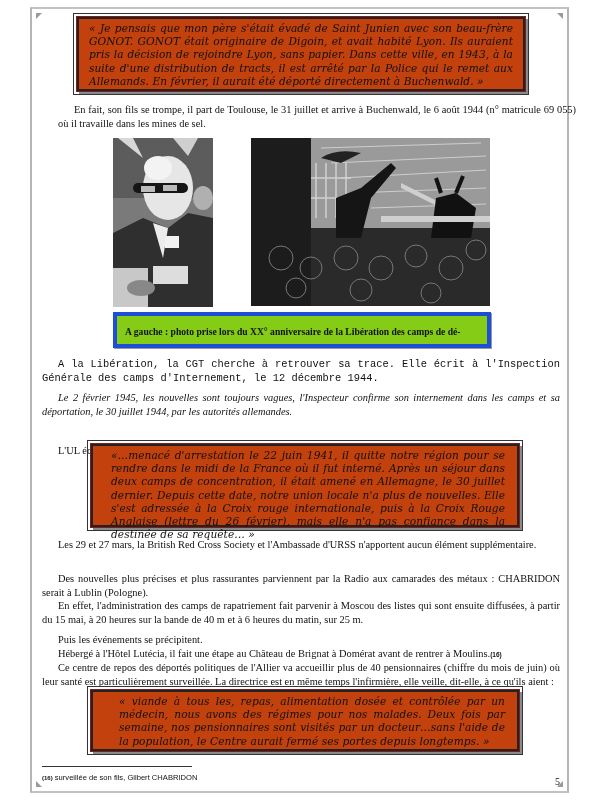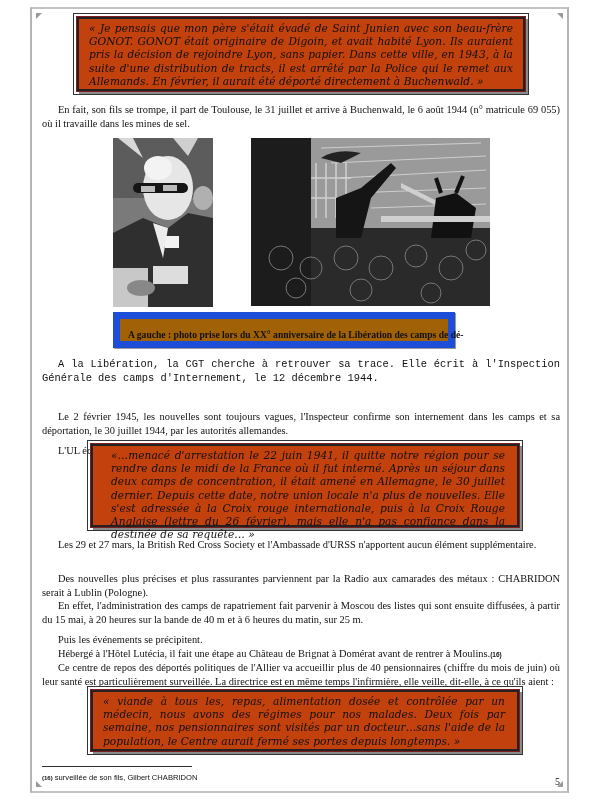--- a/index.html
+++ b/index.html
@@ -21,22 +21,22 @@
   .quote-box .inner { position: absolute; inset: 0; border: 2px solid #222; box-sizing: border-box; }
   .quote-text { position: relative; font-family: "DejaVu Serif", "Liberation Serif", serif;
                 font-style: italic; font-size: 10.6px; line-height: 13.2px; text-align: justify;
                 letter-spacing: 0.05px; color: #111; }
 
   .para { position: absolute; left: 42px; width: 518px; font-size: 10.4px; line-height: 13.5px;
           text-align: justify; color: #111; }
   .para .indent { display: inline-block; width: 16px; }
 
   .photo { position: absolute; overflow: hidden; }
-  .caption-box { position: absolute; left: 113px; top: 312px; width: 342px; height: 36px;
-                 border: 7px solid #1d4ed8; box-shadow: 1px 1px 0 #999; box-sizing: border-box; background: #a16207; }
+  .caption-box { position: absolute; left: 113px; top: 312px; width: 378px; height: 36px;
+                 border: 4px solid #1d4ed8; box-shadow: 1px 1px 0 #999; box-sizing: border-box; background: #84cc16; }
   .caption-text { position: absolute; left: 8px; top: 10px; font-weight: bold; font-size: 9.6px;
                   font-family: "Liberation Serif", serif; white-space: nowrap; }
 
   .footnote-rule { position: absolute; left: 42px; top: 766px; width: 150px; height: 0; border-top: 1px solid #333; }
   .footnote { position: absolute; left: 42px; top: 773px; font-family: "Liberation Sans", sans-serif;
               font-size: 7.6px; color: #111; white-space: nowrap; }
   .footnote .ref { font-size: 6px; font-weight: bold; }
   .page-number { position: absolute; left: 555px; top: 776px; font-size: 10px; font-family: "Liberation Serif", serif; }
   .sup-ref { font-size: 6.5px; font-family: "Liberation Sans", sans-serif; font-weight: bold; vertical-align: baseline; }
 </style>
@@ -48,21 +48,21 @@
   <div class="corner tr"></div>
   <div class="corner bl"></div>
   <div class="corner br"></div>
 </div>
 
 <div class="quote-box" style="left:76px; top:16px; width:450px; height:76px;">
   <div class="inner"></div>
   <div class="quote-text" style="padding:5px 12px 0 12px;">« Je pensais que mon père s'était évadé de Saint Junien avec son beau-frère GONOT. GONOT était originaire de Digoin, et avait habité Lyon. Ils auraient pris la décision de rejoindre Lyon, sans papier. Dans cette ville, en 1943, à la suite d'une distribution de tracts, il est arrêté par la Police qui le remet aux Allemands. En février, il aurait été déporté directement à Buchenwald. »</div>
 </div>
 
-<div class="para" style="top:103px;">
+<div class="para" style="top:103px;margin-left:16px;">
   <span class="indent"></span><span>En fait, son fils se trompe, il part de Toulouse, le 31 juillet et arrive à Buchenwald, le 6 août 1944 (n° matricule 69 055) où il travaille dans les mines de sel.</span>
 </div>
 
 <div class="photo" style="left:113px; top:138px; width:100px; height:169px;">
   <svg width="100" height="169" viewBox="0 0 100 169">
     <rect width="100" height="169" fill="#7a7a7a"></rect>
     <rect x="0" y="0" width="100" height="60" fill="#5c5c5c"></rect>
     <path d="M5 0 L30 20 L20 0 Z" fill="#d8d8d8"></path>
     <path d="M60 0 L75 18 L85 0 Z" fill="#cfcfcf"></path>
     <ellipse cx="55" cy="50" rx="25" ry="32" fill="#e6e6e6"></ellipse>
@@ -121,21 +121,21 @@
   </svg>
 </div>
 
 <div class="caption-box">
   <div class="caption-text">A gauche : photo prise lors du XX° anniversaire de la Libération des camps de dé-</div>
 </div>
 
 <div class="para" style="top:358px;font-family:Liberation Mono, monospace;">
   <span class="indent"></span><span>A la Libération, la CGT cherche à retrouver sa trace. Elle écrit à l'Inspection Générale des camps d'Internement, le 12 décembre 1944.</span>
 </div>
-<div class="para" style="top:410px;">
+<div class="para" style="top:391px;font-style:italic;">
   <span class="indent"></span><span>Le 2 février 1945, les nouvelles sont toujours vagues, l'Inspecteur confirme son internement dans les camps et sa déportation, le 30 juillet 1944, par les autorités allemandes.</span>
 </div>
 <div class="para" style="top:444px;">
   <span class="indent"></span><span>L'UL écrit à l'Ambassade d'URSS, le 23 mars 1945</span>
 </div>
 
 <div class="quote-box" style="left:90px; top:443px; width:430px; height:85px;">
   <div class="inner"></div>
   <div class="quote-text" style="padding:5px 14px 0 20px;">«…menacé d'arrestation le 22 juin 1941, il quitte notre région pour se rendre dans le midi de la France où il fut interné. Après un séjour dans deux camps de concentration, il était amené en Allemagne, le 30 juillet dernier. Depuis cette date, notre union locale n'a plus de nouvelles. Elle s'est adressée à la Croix rouge internationale, puis à la Croix Rouge Anglaise (lettre du 26 février), mais elle n'a pas confiance dans la destinée de sa requête… »</div>
 </div>
@@ -154,20 +154,20 @@
 </div>
 <div class="para" style="top:647px;">
   <span class="indent"></span><span>Hébergé à l'Hôtel Lutécia, il fait une étape au Château de Brignat à Domérat avant de rentrer à Moulins.</span><span class="sup-ref">(16)</span>
 </div>
 <div class="para" style="top:661px;">
   <span class="indent"></span><span>Ce centre de repos des déportés politiques de l'Allier va accueillir plus de 40 pensionnaires (chiffre du mois de juin) où leur santé est particulièrement surveillée. La directrice est en même temps l'infirmière, elle veille, dit-elle, à ce qu'ils aient :</span>
 </div>
 
 <div class="quote-box" style="left:90px; top:689px; width:430px; height:63px;">
   <div class="inner"></div>
-  <div class="quote-text" style="padding:5px 14px 0 12px;">« viande à tous les, repas, alimentation dosée et contrôlée par un médecin, nous avons des régimes pour nos malades. Deux fois par semaine, nos pensionnaires sont visités par un docteur…sans l'aide de la population, le Centre aurait fermé ses portes depuis longtemps. »</div>
+  <div class="quote-text" style="padding:5px 14px 0 28px;">« viande à tous les, repas, alimentation dosée et contrôlée par un médecin, nous avons des régimes pour nos malades. Deux fois par semaine, nos pensionnaires sont visités par un docteur…sans l'aide de la population, le Centre aurait fermé ses portes depuis longtemps. »</div>
 </div>
 
 <div class="footnote-rule"></div>
 <div class="footnote">
   <span class="ref">(16)</span><span> surveillée de son fils, Gilbert CHABRIDON</span>
 </div>
 <div class="page-number">5</div>
 
 </body></html>

